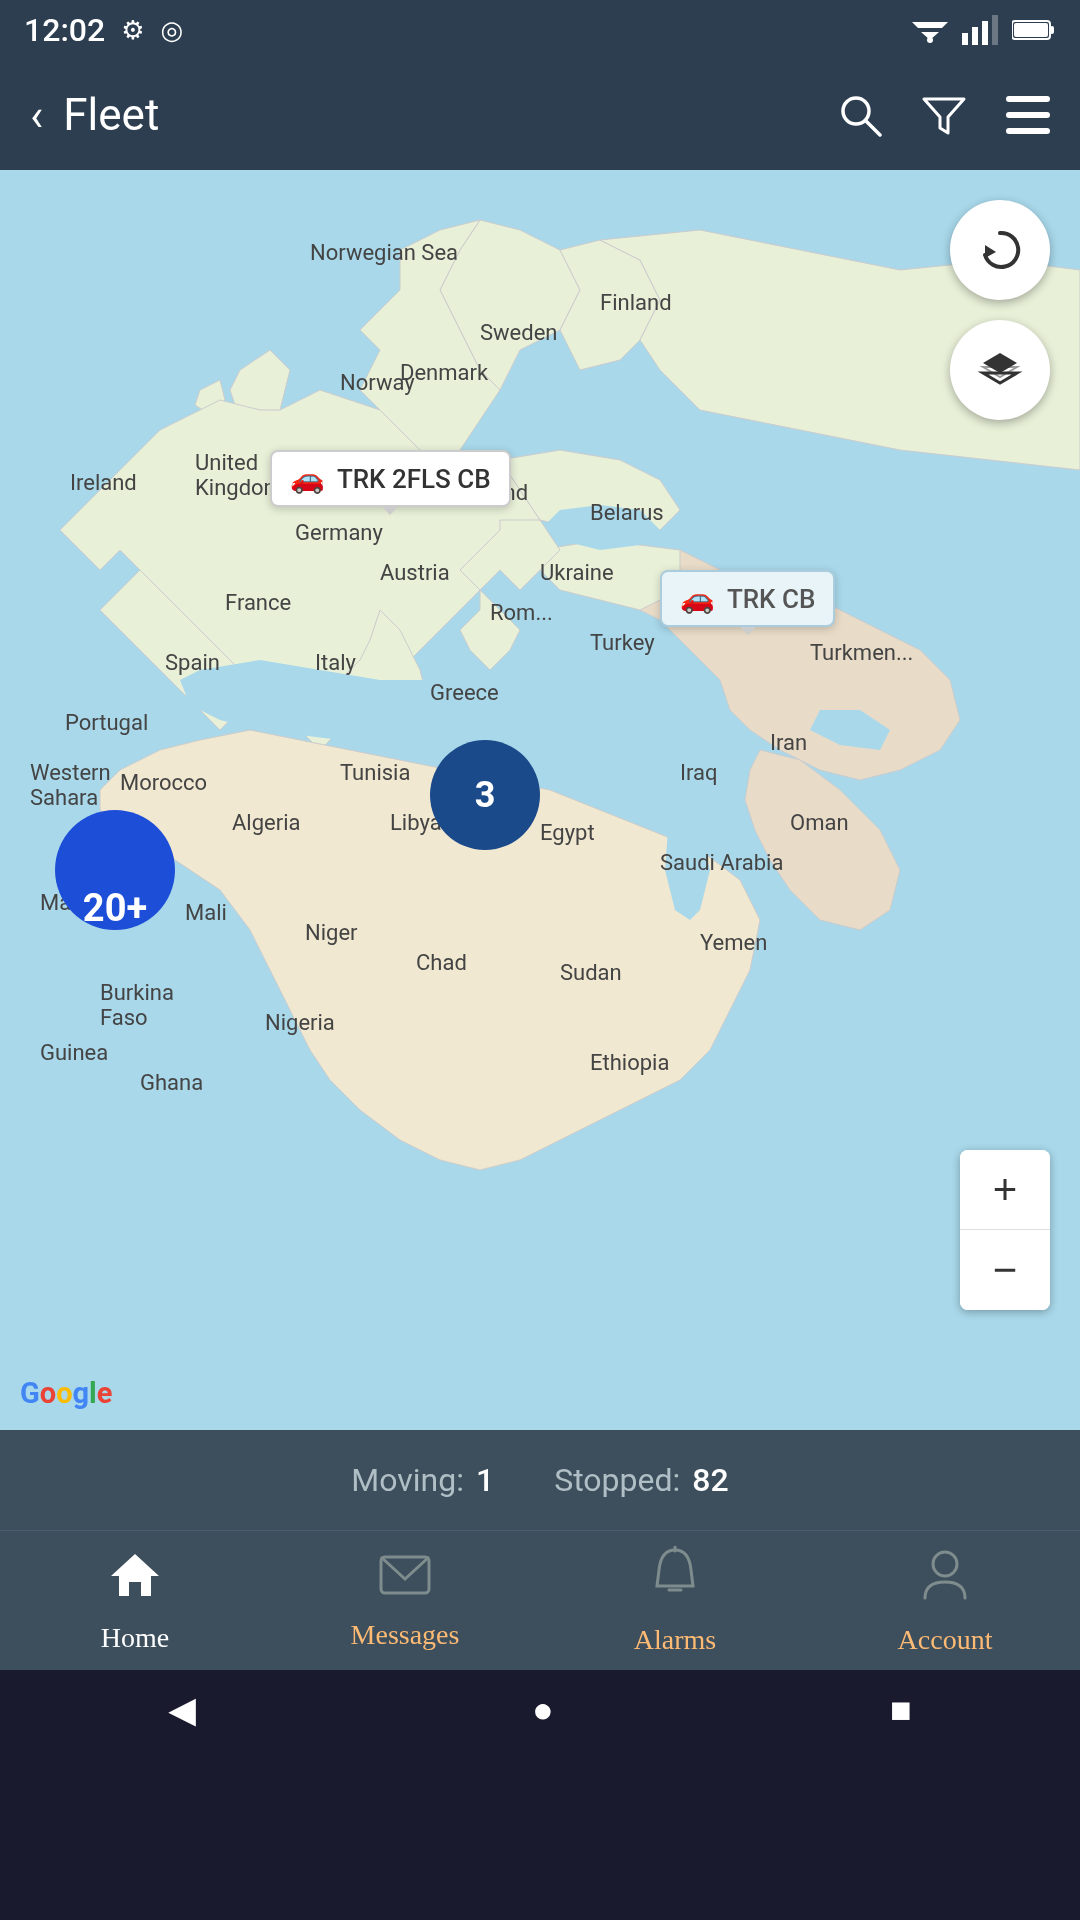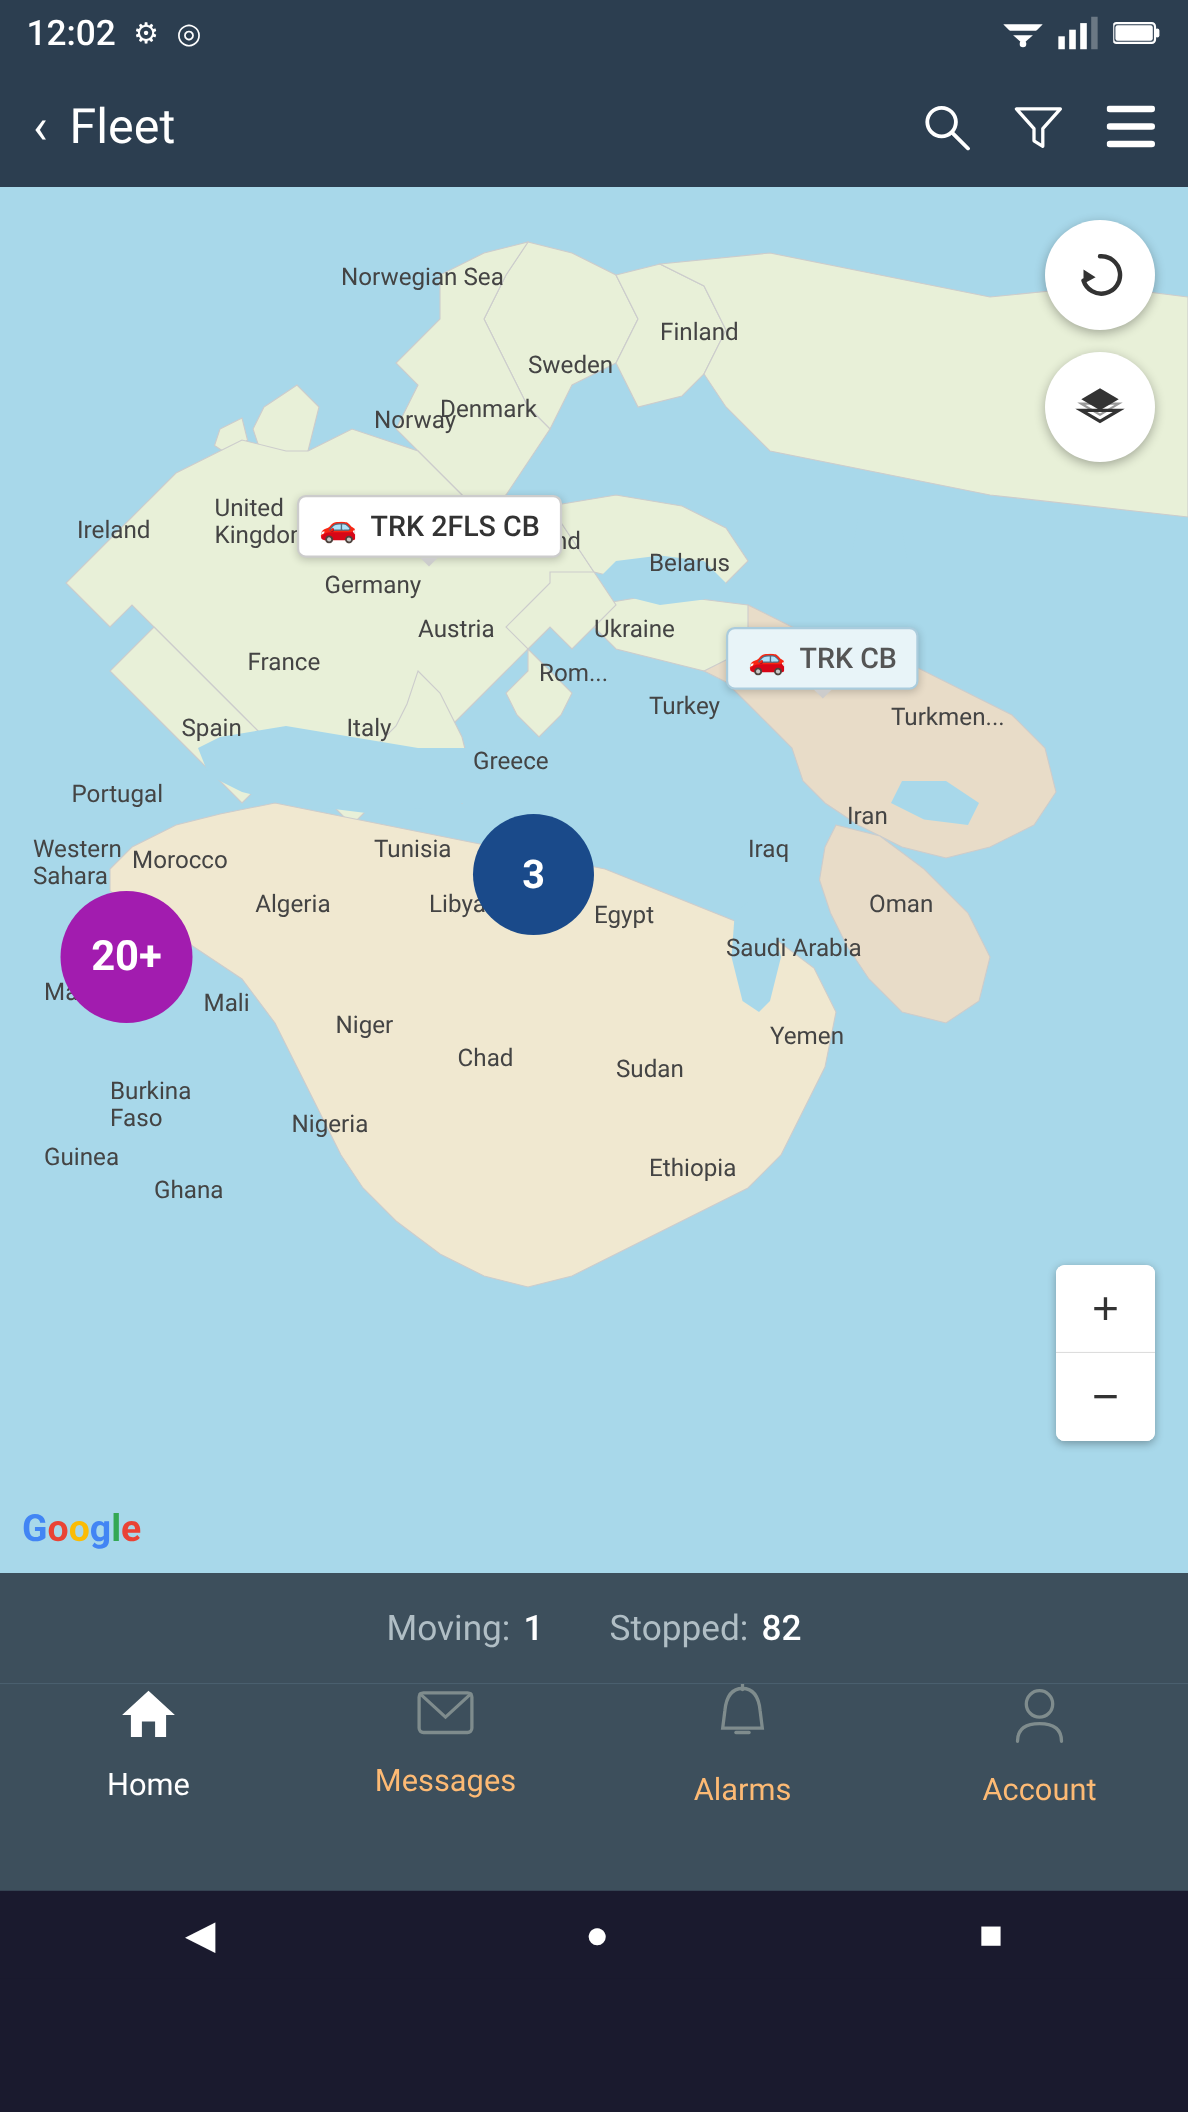--- a/index.html
+++ b/index.html
@@ -181,37 +181,38 @@
       align-items: center;
       justify-content: center;
       color: white;
       font-weight: bold;
       cursor: pointer;
       z-index: 20;
     }
     .cluster-large {
       width: 120px;
       height: 120px;
-      background: #a21caf;
+      background: #1d4ed8;
       font-size: 38px;
+      align-items: flex-end;
     }
     .cluster-medium {
       width: 110px;
       height: 110px;
       background: #1a4a8a;
       font-size: 36px;
     }
 
     
     .google-logo {
       position: absolute;
       bottom: 20px;
       left: 20px;
       z-index: 10;
-      font-size: 34px;
+      font-size: 29px;
       font-weight: bold;
     }
     .google-G { color: #4285F4; }
     .google-o1 { color: #EA4335; }
     .google-o2 { color: #FBBC05; }
     .google-g { color: #4285F4; }
     .google-l { color: #34A853; }
     .google-e { color: #EA4335; }
 
     
@@ -235,26 +236,27 @@
       color: #b0bec5;
     }
     .status-value {
       color: white;
       font-weight: 500;
     }
 
     
     .bottom-nav {
       width: 100%;
-      height: 189px;
+      height: 140px;
       background: #3d4f5c;
       display: flex;
-      align-items: flex-start;
+      align-items: center;
       justify-content: space-around;
       border-top: 1px solid #4a5f6e;
+      font-family: Liberation Serif, serif;
     }
     .nav-item {
       display: flex;
       flex-direction: column;
       align-items: center;
       gap: 10px;
       cursor: pointer;
       flex: 1;
     }
     .nav-item-icon {

